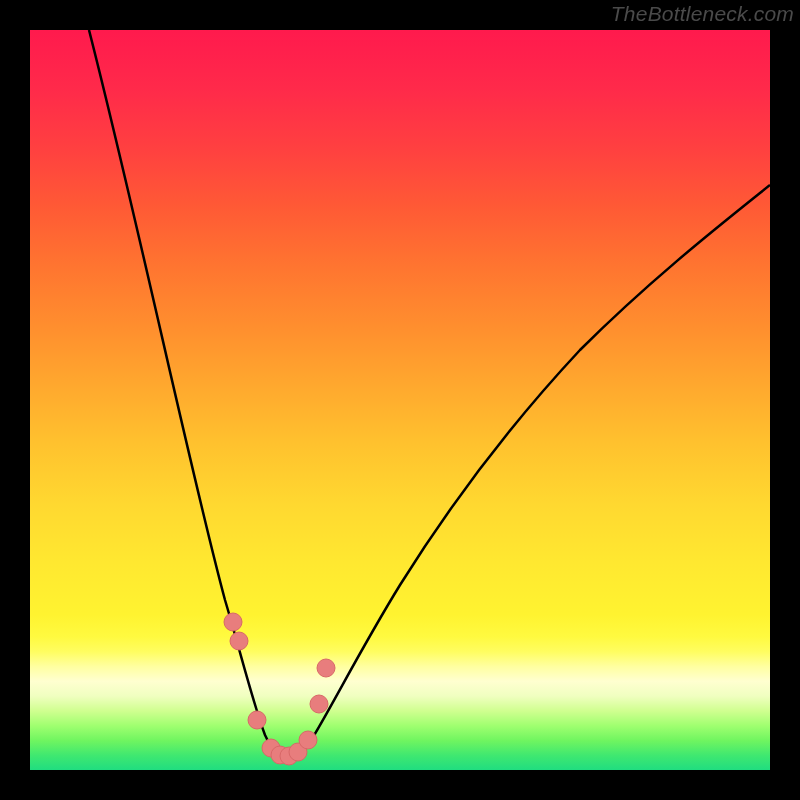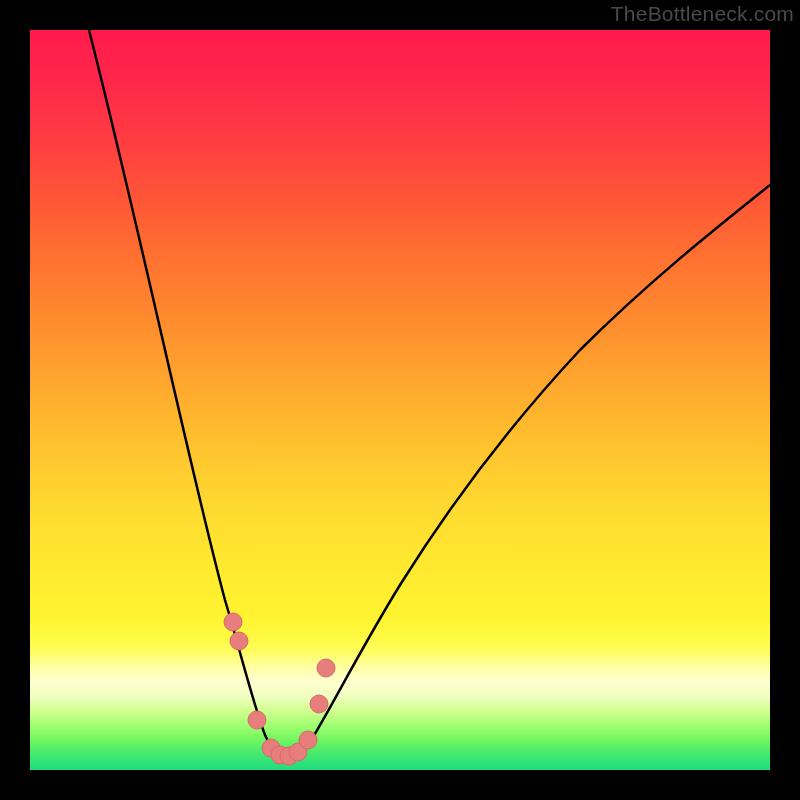--- a/index.html
+++ b/index.html
@@ -8,20 +8,21 @@
     width: 800px;
     height: 800px;
     background: #000;
     overflow: hidden;
     font-family: Arial, sans-serif;
   }
   .container {
     position: relative;
     width: 800px;
     height: 608px;
+    font-style: italic;
   }
   .plot-area {
     position: absolute;
     left: 30px;
     top: 30px;
     width: 740px;
     height: 740px;
     background: linear-gradient(to bottom,
       #ff1a4d 0%,
       #ff2a4a 8%,

